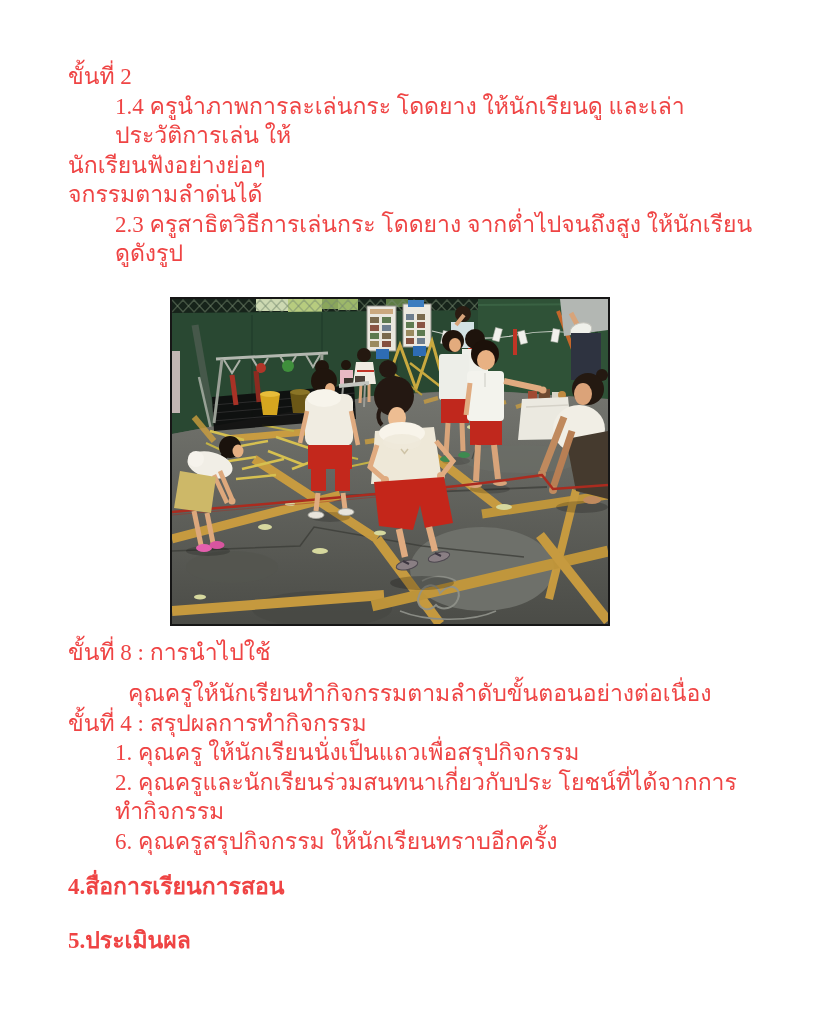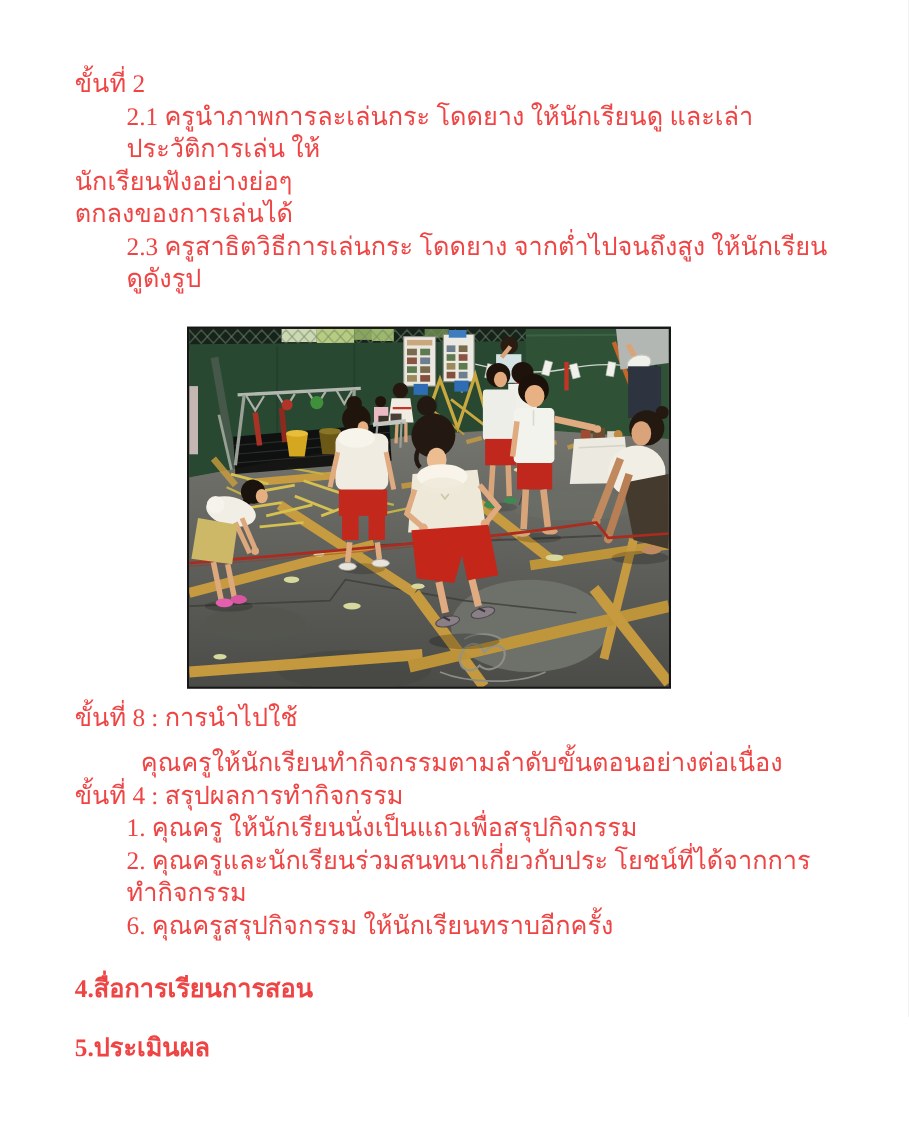--- a/index.html
+++ b/index.html
@@ -16,40 +16,40 @@
   }
   .ln{
     margin:0;
     font-size:23px;
     line-height:29.5px;
     white-space:pre-wrap;
   }
   .ind{padding-left:47px;}
   .ind2{padding-left:60px;margin-top:12px;}
   .bold{font-weight:700;}
-  .gap1{margin-top:28px;}
+  .gap1{margin-top:16px;}
   .gap2{margin-top:24px;}
   figure.photo{
     margin:28px 0 12px 102px;
     width:436px;height:325px;
     border:2px solid #161616;
     padding:0;
     background:#5f605b;
   }
   figure.photo svg{display:block;}
 </style>
 </head>
 <body>
 
 <div class="sheet">
 
   <p class="ln">ขั้นที่ 2</p>
-  <p class="ln ind">2.1 ครูนำภาพการละเล่นกระ โดดยาง ให้นักเรียนดู และเล่าประวัติการเล่น ให้</p>
+  <p class="ln ind">1.4 ครูนำภาพการละเล่นกระ โดดยาง ให้นักเรียนดู และเล่าประวัติการเล่น ให้</p>
   <p class="ln">นักเรียนฟังอย่างย่อๆ</p>
-  <p class="ln">ตกลงของการเล่นได้</p>
+  <p class="ln">จกรรมตามลำด่นได้</p>
   <p class="ln ind">2.3 ครูสาธิตวิธีการเล่นกระ โดดยาง จากต่ำไปจนถึงสูง ให้นักเรียน ดูดังรูป</p>
 
   <figure class="photo" role="img" aria-label="Children in white tops and red pants play the rubber-band jumping game (kradot yang) on an asphalt schoolyard with yellow road markings; a girl jumps over a red elastic rope held low by a kneeling teacher on the right and a bending girl on the left, with a dark green fence, posters and playground equipment behind">
     <svg width="436" height="325" viewBox="0 0 436 325" xmlns="http://www.w3.org/2000/svg">
       <defs>
         <linearGradient id="gGround" x1="0" y1="0" x2="0" y2="1">
           <stop offset="0" stop-color="#74756f"></stop>
           <stop offset="1" stop-color="#4b4c47"></stop>
         </linearGradient>
       </defs>

